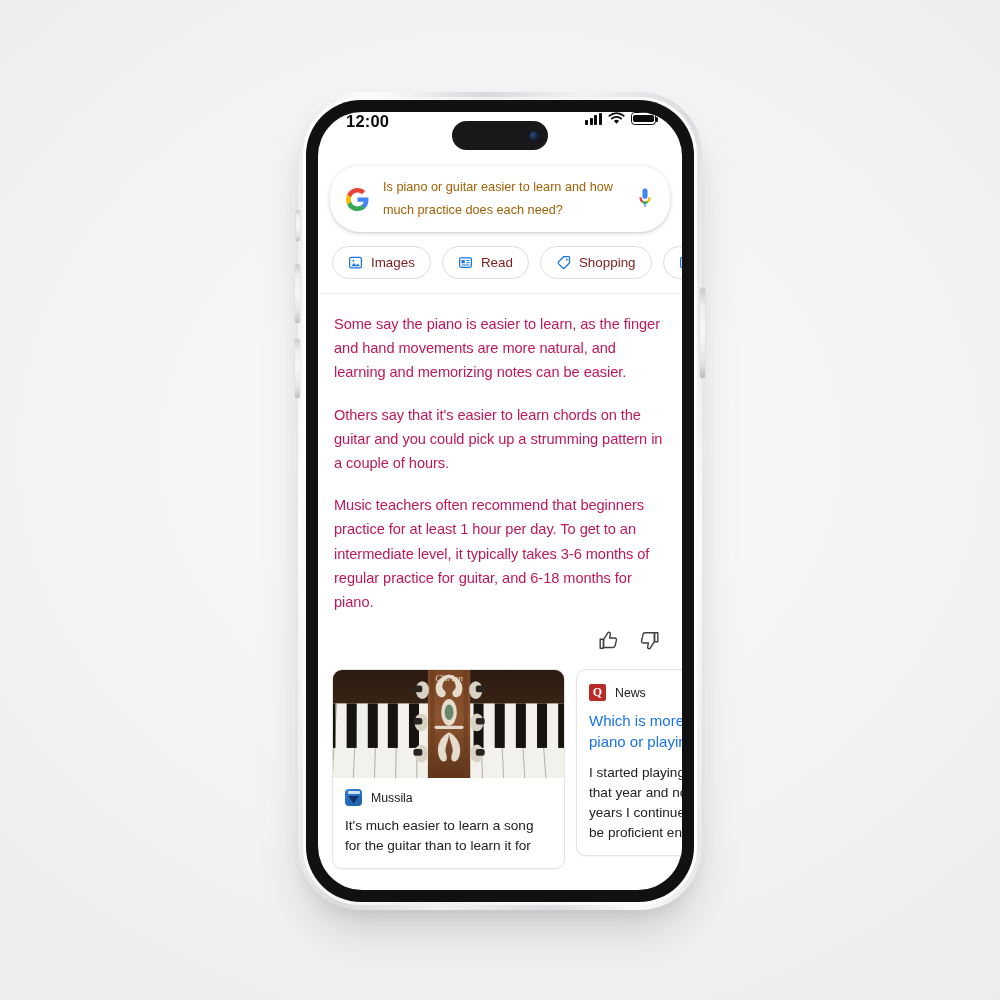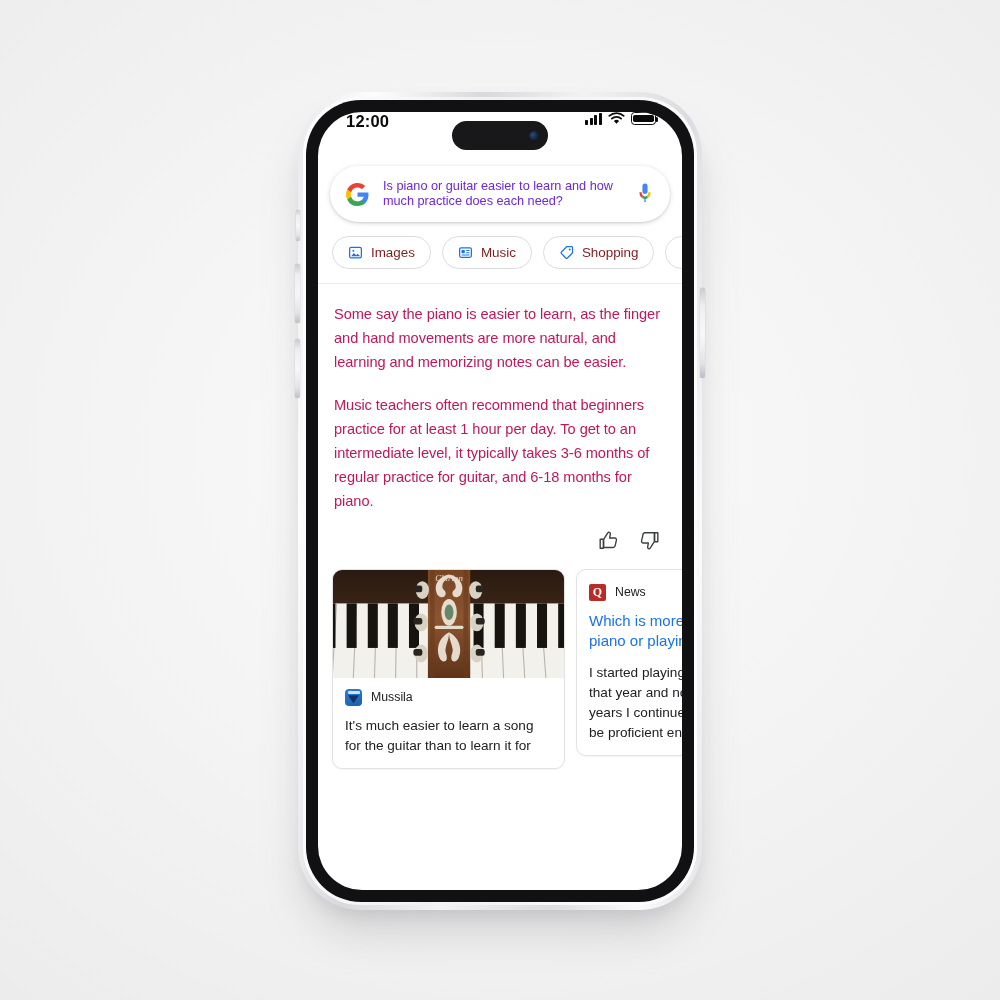--- a/index.html
+++ b/index.html
@@ -169,22 +169,22 @@
     background: #ffffff;
     border-radius: 30px;
     padding: 10px 16px 10px 15px;
     box-shadow: 0 1px 5px rgba(32,33,36,0.17), 0 1px 2px rgba(32,33,36,0.10);
     min-height: 56px;
   }
   .g-logo { width: 25px; height: 25px; flex: none; }
   .search-text {
     flex: 1;
     font-size: 12.7px;
-    line-height: 15px;
-    color: #6d28d9;
+    line-height: 23px;
+    color: #a16207;
     font-family: "Liberation Sans", sans-serif;
   }
   .mic-icon { width: 18px; height: 24px; flex: none; }
 
   
   .chips-row {
     display: flex;
     gap: 11px;
     padding: 14px 0 14px 14px;
     overflow: hidden;
@@ -405,21 +405,21 @@
         </div>
 
         <div class="chip">
           <svg width="15" height="15" viewBox="0 0 24 24">
             <rect x="2.6" y="4.4" width="18.8" height="15.2" rx="2.4" fill="none" stroke="#1a73e8" stroke-width="2"></rect>
             <rect x="5.6" y="8" width="5.2" height="5.2" rx="0.8" fill="#1a73e8"></rect>
             <rect x="13" y="8" width="5.6" height="1.7" rx="0.8" fill="#1a73e8"></rect>
             <rect x="13" y="11.4" width="5.6" height="1.7" rx="0.8" fill="#1a73e8"></rect>
             <rect x="5.6" y="15" width="13" height="1.7" rx="0.8" fill="#1a73e8"></rect>
           </svg>
-          <span>Music</span>
+          <span>Read</span>
         </div>
 
         <div class="chip">
           <svg width="15" height="15" viewBox="0 0 24 24">
             <path d="M12.3 2.6 H20.2 a1.4 1.4 0 0 1 1.4 1.4 v7.9 a1.9 1.9 0 0 1-.55 1.33 l-7.5 7.5 a1.9 1.9 0 0 1-2.66 0 l-6.9-6.9 a1.9 1.9 0 0 1 0-2.66 l7.5-7.5 A1.9 1.9 0 0 1 12.3 2.6 z" fill="none" stroke="#1a73e8" stroke-width="2"></path>
             <circle cx="17.2" cy="7.1" r="1.6" fill="#1a73e8"></circle>
           </svg>
           <span>Shopping</span>
         </div>
 
@@ -429,20 +429,21 @@
             <path d="M10 8.2 L16 12 L10 15.8 z" fill="#1a73e8"></path>
           </svg>
 
         </div>
 
       </div>
       <div class="chips-divider"></div>
 
       <div class="answer">
         <p>Some say the piano is easier to learn, as the finger and hand movements are more natural, and learning and memorizing notes can be easier.</p>
+        <p>Others say that it's easier to learn chords on the guitar and you could pick up a strumming pattern in a couple of hours.</p>
         <p>Music teachers often recommend that beginners practice for at least 1 hour per day. To get to an intermediate level, it typically takes 3-6 months of regular practice for guitar, and 6-18 months for piano.</p>
       </div>
 
       <div class="feedback-row">
         <svg class="fb-icon" viewBox="0 0 24 24">
           <path d="M2.5 10.6 h3.6 v10.2 H2.5 z" fill="none" stroke="#3c4043" stroke-width="1.6" stroke-linejoin="round"></path>
           <path d="M6.5 10.6 L11.2 3.2 a1.6 1.6 0 0 1 2.9 1.1 l-.8 4.9 h5.9 a1.9 1.9 0 0 1 1.85 2.35 l-1.5 6.6 a2.4 2.4 0 0 1-2.35 1.85 H6.5 z" fill="none" stroke="#3c4043" stroke-width="1.6" stroke-linejoin="round"></path>
         </svg>
         <svg class="fb-icon" viewBox="0 0 24 24">
           <path d="M21.5 13.4 h-3.6 V3.2 h3.6 z" fill="none" stroke="#3c4043" stroke-width="1.6" stroke-linejoin="round"></path>

